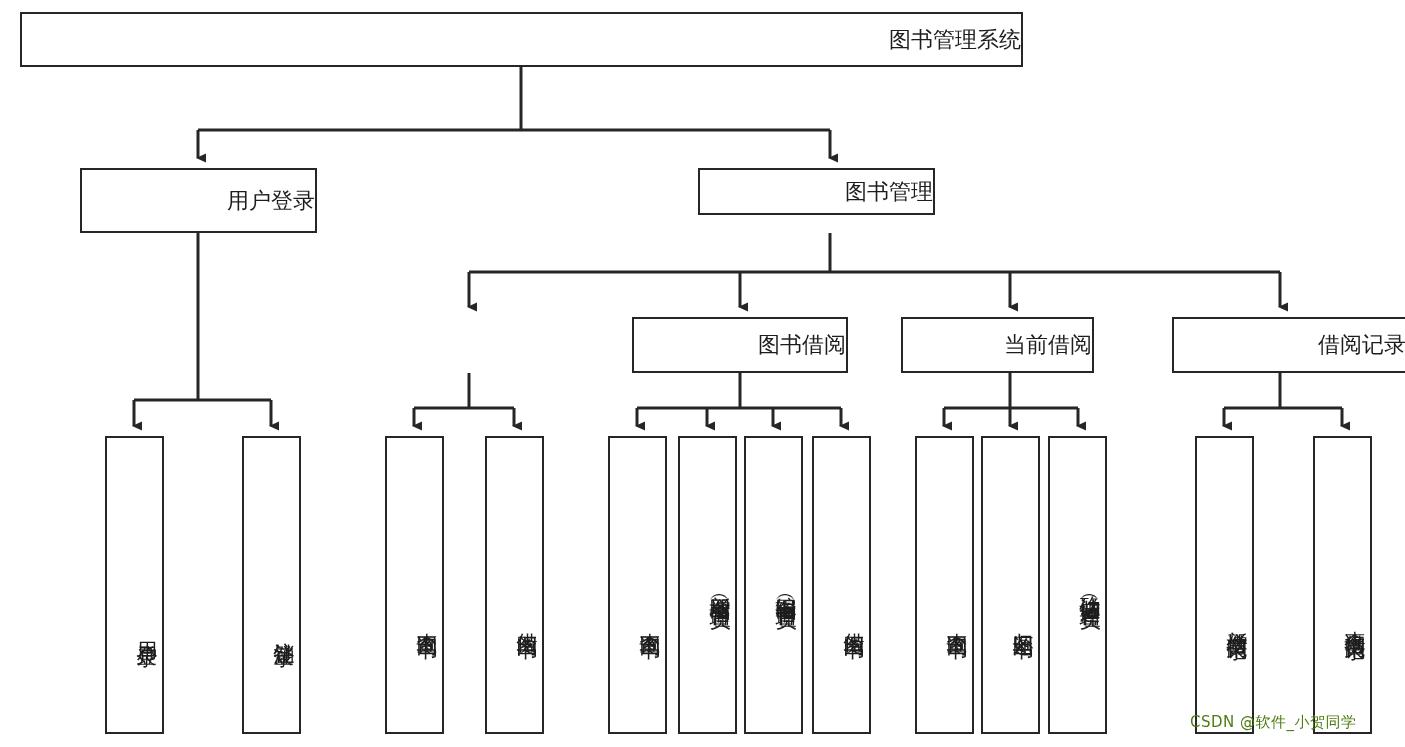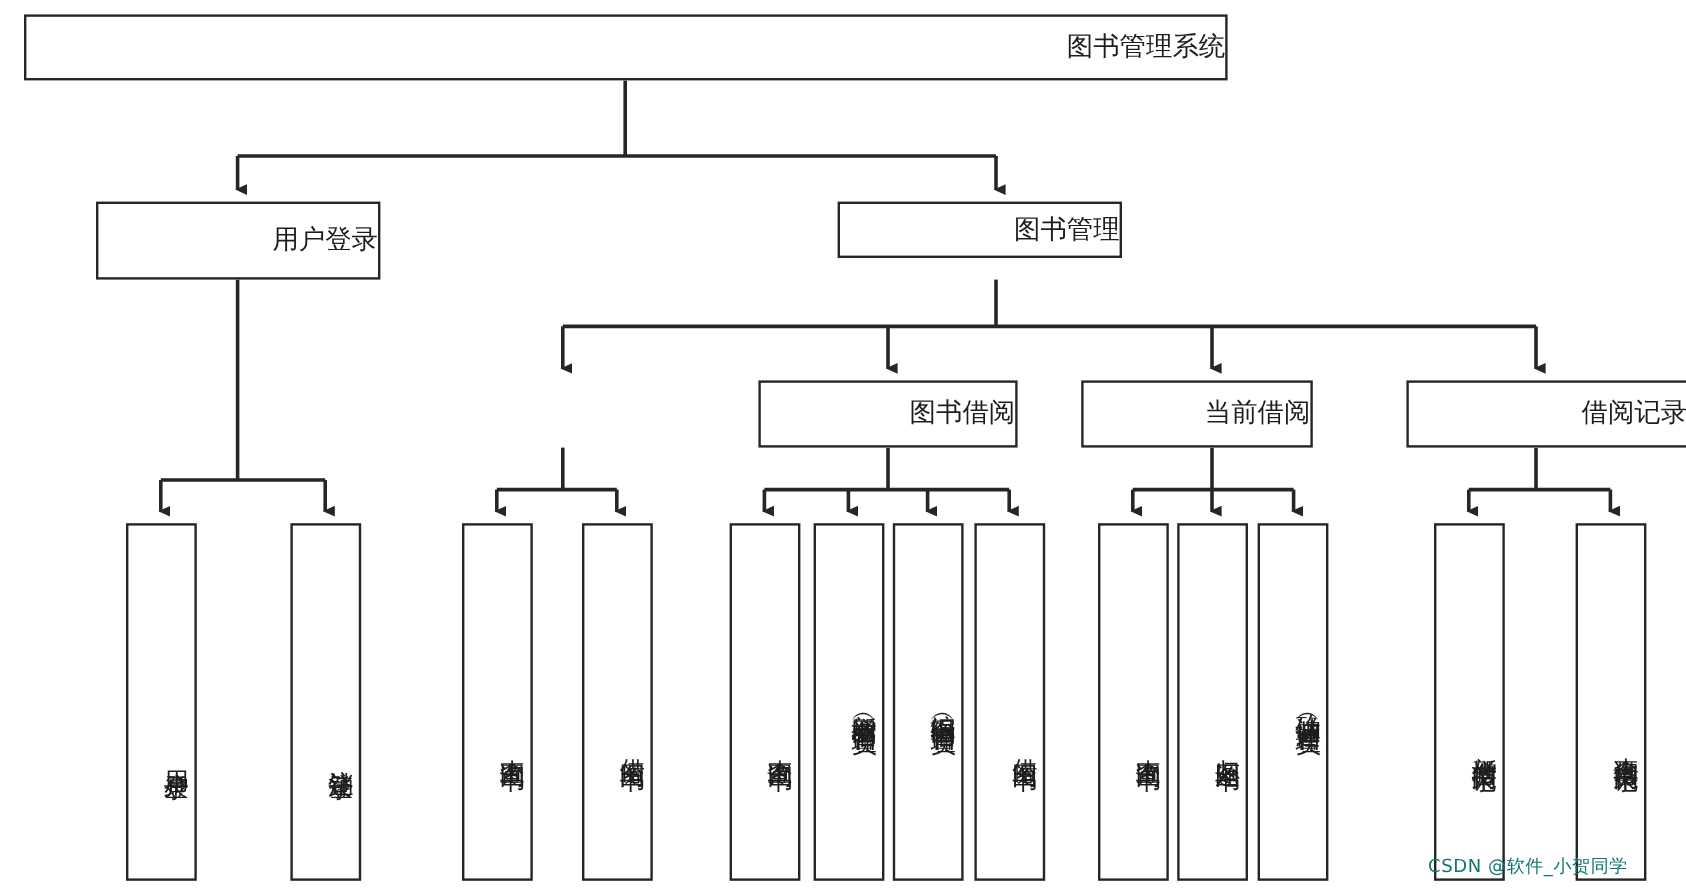--- a/index.html
+++ b/index.html
@@ -59,21 +59,21 @@
     padding-top: 70px;
   }
   .node-v.pad-low {
     padding-top: 88px;
   }
   .watermark {
     position: absolute;
     left: 1190px;
     top: 713px;
     font-size: 15px;
-    color: #0f766e;
+    color: #4d7c0f;
     white-space: nowrap;
     letter-spacing: 0.5px;
   }
 </style>
 </head>
 <body>
 
 <div id="diagram-root">
 
   <svg id="edges-layer" width="1405" height="747" viewBox="0 0 1405 747" xmlns="http://www.w3.org/2000/svg">

